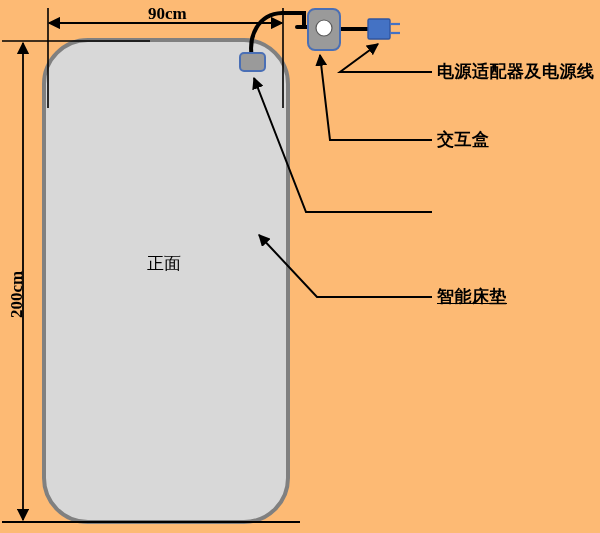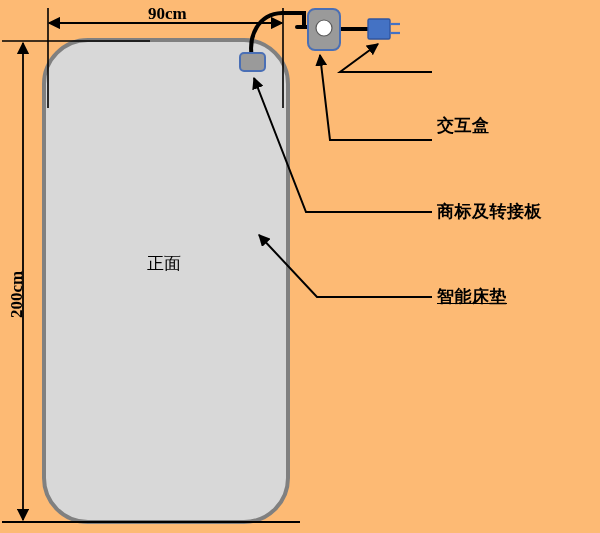--- a/index.html
+++ b/index.html
@@ -118,20 +118,20 @@
       <path d="M 432 297 L 317 297 L 259 235" fill="none" stroke="#000000" stroke-width="2" marker-end="url(#arrowThin)"></path>
     </g>
   </svg>
 
   <div class="lbl lbl-dim" id="label-width" style="left: 148px; top: 5px;">90cm</div>
 
   <div class="lbl lbl-dim" id="label-height" style="left: 8px; top: 318px;">200cm</div>
 
   <div class="lbl" id="label-front" style="left: 147px; top: 255px; text-align: center;">正面</div>
 
+  <div class="lbl lbl-cn" id="label-power-adapter" style="left: 437px; top: 63px;">电源适配器及电源线</div>
 
-  <div class="lbl lbl-cn" id="label-interaction-box" style="left: 437px; top: 117px;">交互盒</div>
+  <div class="lbl lbl-cn" id="label-interaction-box" style="left: 437px; top: 131px;">交互盒</div>
 
-  <div class="lbl lbl-cn" id="label-logo-board" style="left: 437px; top: 203px;">商标及转接板</div>
 
   <div class="lbl lbl-cn" id="label-smart-mattress" style="left: 437px; top: 288px; text-decoration: underline;">智能床垫</div>
 
 </div>
 
 </body></html>

